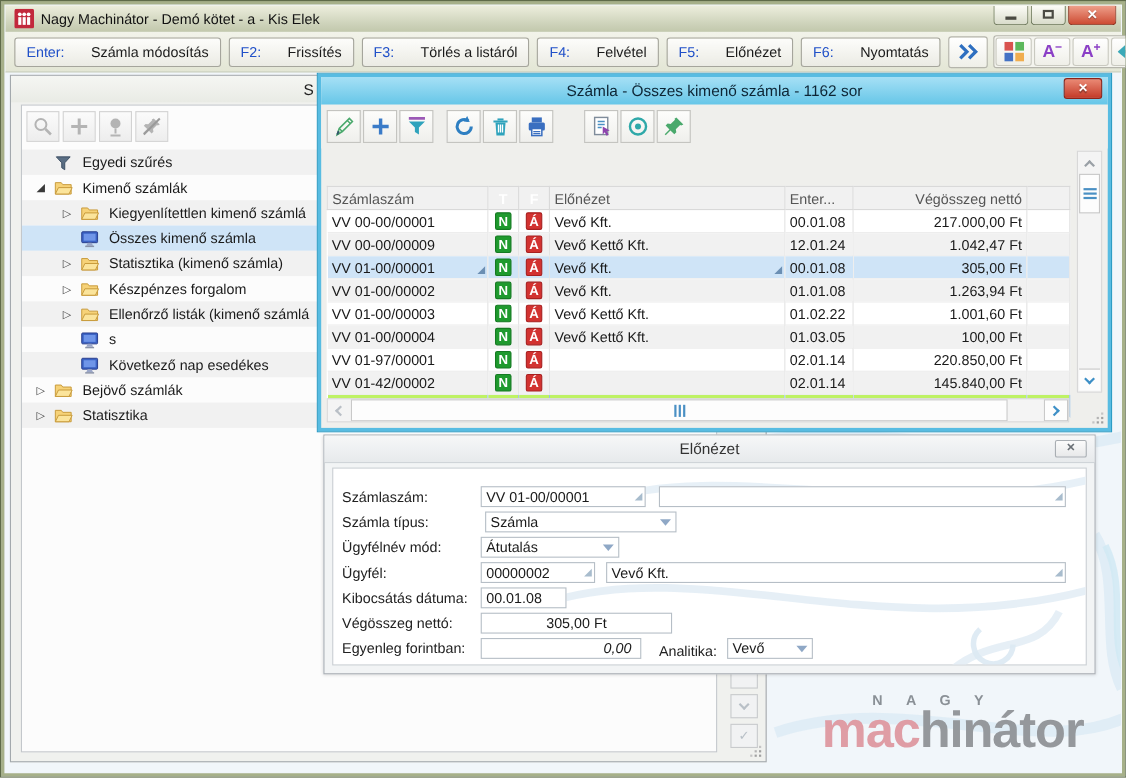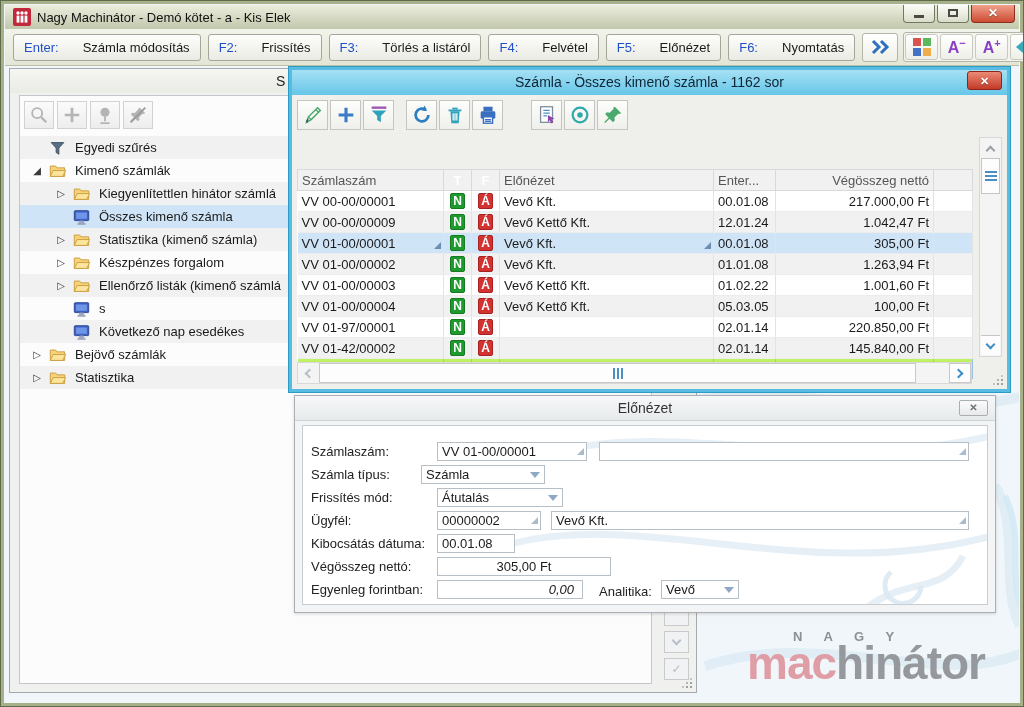--- a/index.html
+++ b/index.html
@@ -295,21 +295,21 @@
                   <path d="M2 16l3.2-6.5H19L15.8 16z" fill="#fbe49b" stroke="#c89b3c"></path>
                 </svg></span>
               <span class="tree-label">Kimenő számlák</span>
             </div>
             <div class="tree-row" style="padding-left: 30px;">
               <span class="expander">▷</span>
               <span class="tree-icon"><svg viewBox="0 0 20 20">
                   <path d="M2 4.5h6l1.5 2H18V16H2z" fill="#f6d278" stroke="#c89b3c"></path>
                   <path d="M2 16l3.2-6.5H19L15.8 16z" fill="#fbe49b" stroke="#c89b3c"></path>
                 </svg></span>
-              <span class="tree-label">Kiegyenlítettlen hinátor számlá</span>
+              <span class="tree-label">Kiegyenlítettlen kimenő számlá</span>
             </div>
             <div class="tree-row sel" style="padding-left: 30px;">
               <span class="expander"></span>
               <span class="tree-icon"><svg viewBox="0 0 20 20">
                   <rect x="2" y="3" width="16" height="11" rx="1" fill="#3b63c4" stroke="#2a3f8f"></rect>
                   <rect x="4" y="5" width="12" height="7" fill="#6f95e8"></rect>
                   <path d="M8 14l-1.5 3h7L12 14z" fill="#9aa6c8"></path>
                   <rect x="5.5" y="17" width="9" height="1.5" fill="#8a93a8"></rect>
                 </svg></span>
               <span class="tree-label">Összes kimenő számla</span>
@@ -517,21 +517,21 @@
                 <td class="">Vevő Kettő Kft.</td>
                 <td class="">01.02.22</td>
                 <td class="num">1.001,60 Ft</td>
                 <td class=""></td>
               </tr>
               <tr>
                 <td class="">VV 01-00/00004</td>
                 <td class="ctr"><span class="badge bN">N</span></td>
                 <td class="ctr"><span class="badge bA">Á</span></td>
                 <td class="">Vevő Kettő Kft.</td>
-                <td class="">05.03.05</td>
+                <td class="">01.03.05</td>
                 <td class="num">100,00 Ft</td>
                 <td class=""></td>
               </tr>
               <tr>
                 <td class="">VV 01-97/00001</td>
                 <td class="ctr"><span class="badge bN">N</span></td>
                 <td class="ctr"><span class="badge bA">Á</span></td>
                 <td class=""></td>
                 <td class="">02.01.14</td>
                 <td class="num">220.850,00 Ft</td>
@@ -598,23 +598,23 @@
           <g fill="none" stroke="#dce9f3" stroke-width="5" opacity="0.9">
             <path d="M618 160 a18 18 0 1 1 -30 -14"></path>
           </g>
         </svg>
 
         <span class="flabel" style="top:16px">Számlaszám:</span>
         <span class="finput" style="top:16px;left:134px;width:150px"><span>VV 01-00/00001</span><b class="cm"></b></span>
         <span class="finput" style="top:16px;left:296px;width:370px"><span></span><b class="cm"></b></span>
 
         <span class="flabel" style="top:39px">Számla típus:</span>
-        <span class="finput" style="top:39px;left:118px;width:124px"><span>Számla</span><b class="dda"></b></span>
-
-        <span class="flabel" style="top:62px">Frissítés mód:</span>
+        <span class="finput" style="top:39px;left:138px;width:174px"><span>Számla</span><b class="dda"></b></span>
+
+        <span class="flabel" style="top:62px">Ügyfélnév mód:</span>
         <span class="finput" style="top:62px;left:134px;width:126px"><span>Átutalás</span><b class="dda"></b></span>
 
         <span class="flabel" style="top:85px">Ügyfél:</span>
         <span class="finput" style="top:85px;left:134px;width:104px"><span>00000002</span><b class="cm"></b></span>
         <span class="finput" style="top:85px;left:248px;width:418px"><span>Vevő Kft.</span><b class="cm"></b></span>
 
         <span class="flabel" style="top:108px">Kibocsátás dátuma:</span>
         <span class="finput" style="top:108px;left:134px;width:78px"><span>00.01.08</span></span>
 
         <span class="flabel" style="top:131px">Végösszeg nettó:</span>

